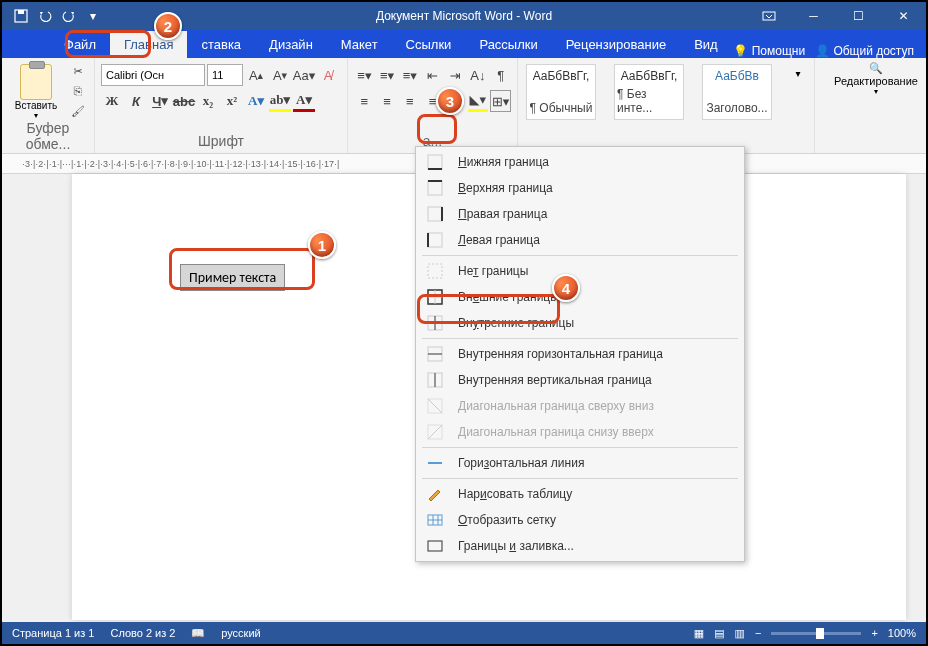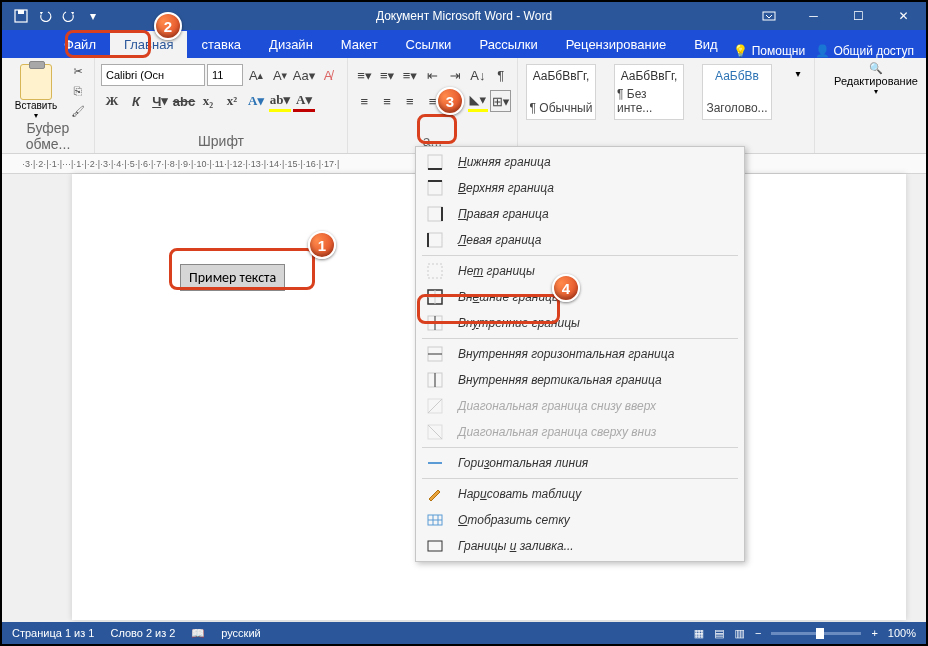--- a/index.html
+++ b/index.html
@@ -49,21 +49,21 @@
 .style-box.more { width: 16px; border: none; background: transparent; }
 
 .edit-group { display: flex; flex-direction: column; align-items: center; justify-content: center; width: 110px; cursor: pointer; font-size: 11px; }
 
 .ruler { height: 20px; background: #fafafa; border-bottom: 1px solid #d4d4d4; font-size: 9px; color: #666; display: flex; align-items: center; padding-left: 20px; white-space: nowrap; overflow: hidden; }
 
 .document-area { position: absolute; top: 172px; left: 70px; right: 20px; bottom: 24px; background: white; box-shadow: 0 0 6px rgba(0,0,0,0.15); }
 .sample-text { position: absolute; top: 90px; left: 108px; background: #d6d6d6; padding: 4px 8px; border: 1px solid #888; font-size: 14px; font-family: Calibri, Arial, sans-serif; }
 
 .dropdown { position: absolute; top: 144px; left: 413px; width: 330px; background: #f6f6f6; border: 1px solid #c6c6c6; box-shadow: 2px 2px 6px rgba(0,0,0,0.25); z-index: 100; padding: 2px 0; }
-.dd-item { display: flex; align-items: center; padding: 4px 10px; font-size: 12px; color: #333; cursor: pointer; gap: 14px; font-style: italic; }
+.dd-item { display: flex; align-items: center; padding: 4px 10px; font-size: 12px; color: #333; cursor: pointer; gap: 14px; }
 .dd-item.disabled { color: #aaa; cursor: default; }
 .dd-sep { height: 1px; background: #d4d4d4; margin: 2px 6px; }
 .dd-icon { width: 18px; height: 18px; flex-shrink: 0; }
 .dd-item u { text-decoration: underline; }
 
 .statusbar { position: absolute; bottom: 0; left: 0; right: 0; height: 22px; background: #2b579a; color: white; display: flex; align-items: center; font-size: 11px; padding: 0 10px; gap: 16px; }
 .statusbar .right { margin-left: auto; display: flex; gap: 10px; align-items: center; }
 .zoom-slider { width: 90px; height: 3px; background: #6a8bc0; position: relative; }
 .zoom-slider::after { content: ""; position: absolute; left: 50%; top: -4px; width: 8px; height: 11px; background: #fff; }
 
@@ -293,30 +293,30 @@
   <div class="dd-item">
       <svg class="dd-icon">
         <rect x="2" y="2" width="14" height="14" fill="none" stroke="#ccc"></rect>
         <line x1="9" y1="2" x2="9" y2="16" stroke="#333"></line>
       </svg>
       <span>Внутренняя вертикальная граница</span>
     </div>
   <div class="dd-item disabled">
       <svg class="dd-icon">
         <rect x="2" y="2" width="14" height="14" fill="none" stroke="#ddd"></rect>
+        <line x1="2" y1="2" x2="16" y2="16" stroke="#ccc"></line>
+      </svg>
+      <span>Диагональная граница сверху вниз</span>
+    </div>
+  <div class="dd-item disabled">
+      <svg class="dd-icon">
+        <rect x="2" y="2" width="14" height="14" fill="none" stroke="#ddd"></rect>
         <line x1="2" y1="16" x2="16" y2="2" stroke="#ccc"></line>
       </svg>
       <span>Диагональная граница снизу вверх</span>
-    </div>
-  <div class="dd-item disabled">
-      <svg class="dd-icon">
-        <rect x="2" y="2" width="14" height="14" fill="none" stroke="#ddd"></rect>
-        <line x1="2" y1="2" x2="16" y2="16" stroke="#ccc"></line>
-      </svg>
-      <span>Диагональная граница сверху вниз</span>
     </div>
   <div class="dd-sep"></div>
   <div class="dd-item">
       <svg class="dd-icon">
         <line x1="2" y1="9" x2="16" y2="9" stroke="#5b9bd5" stroke-width="2"></line>
       </svg>
       <span>Гори<u>з</u>онтальная линия</span>
     </div>
   <div class="dd-sep"></div>
   <div class="dd-item">

